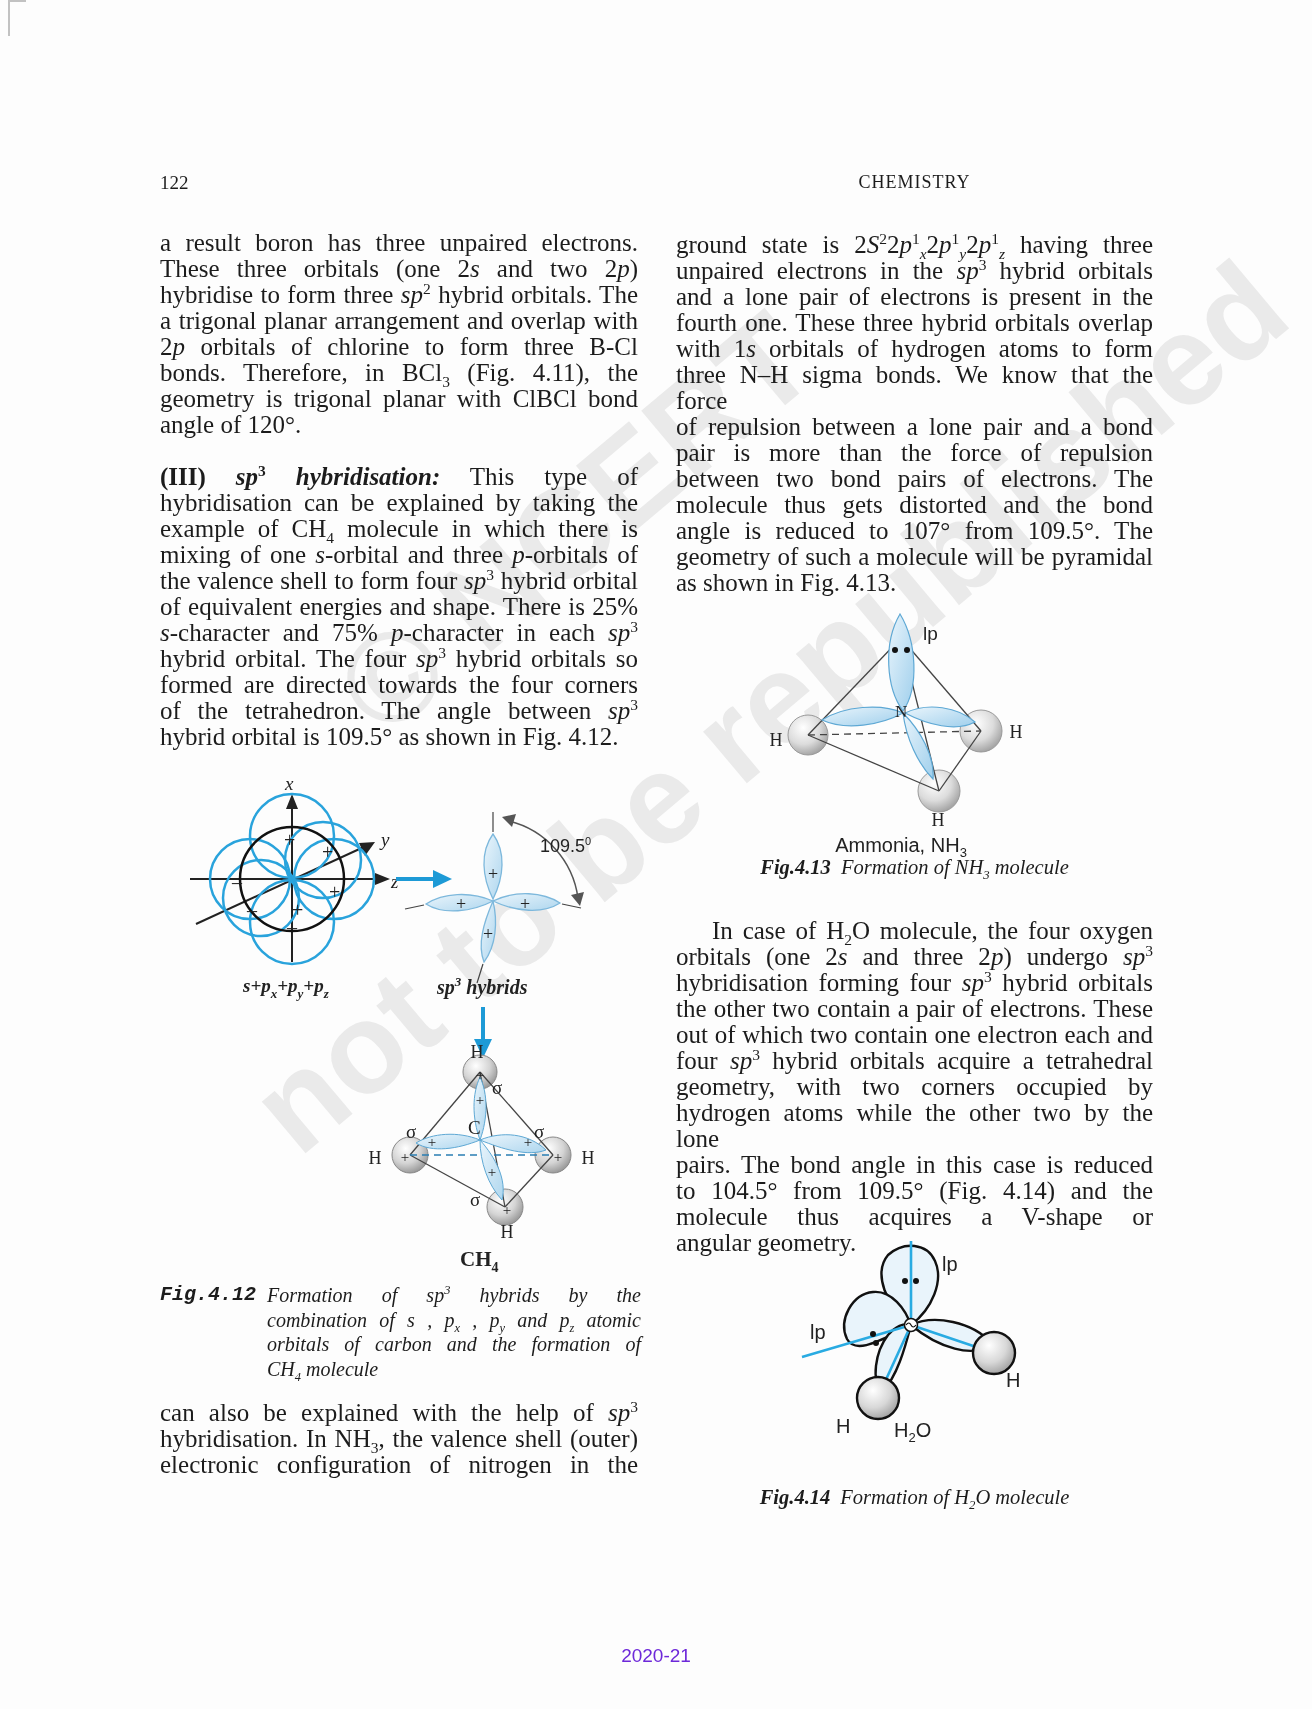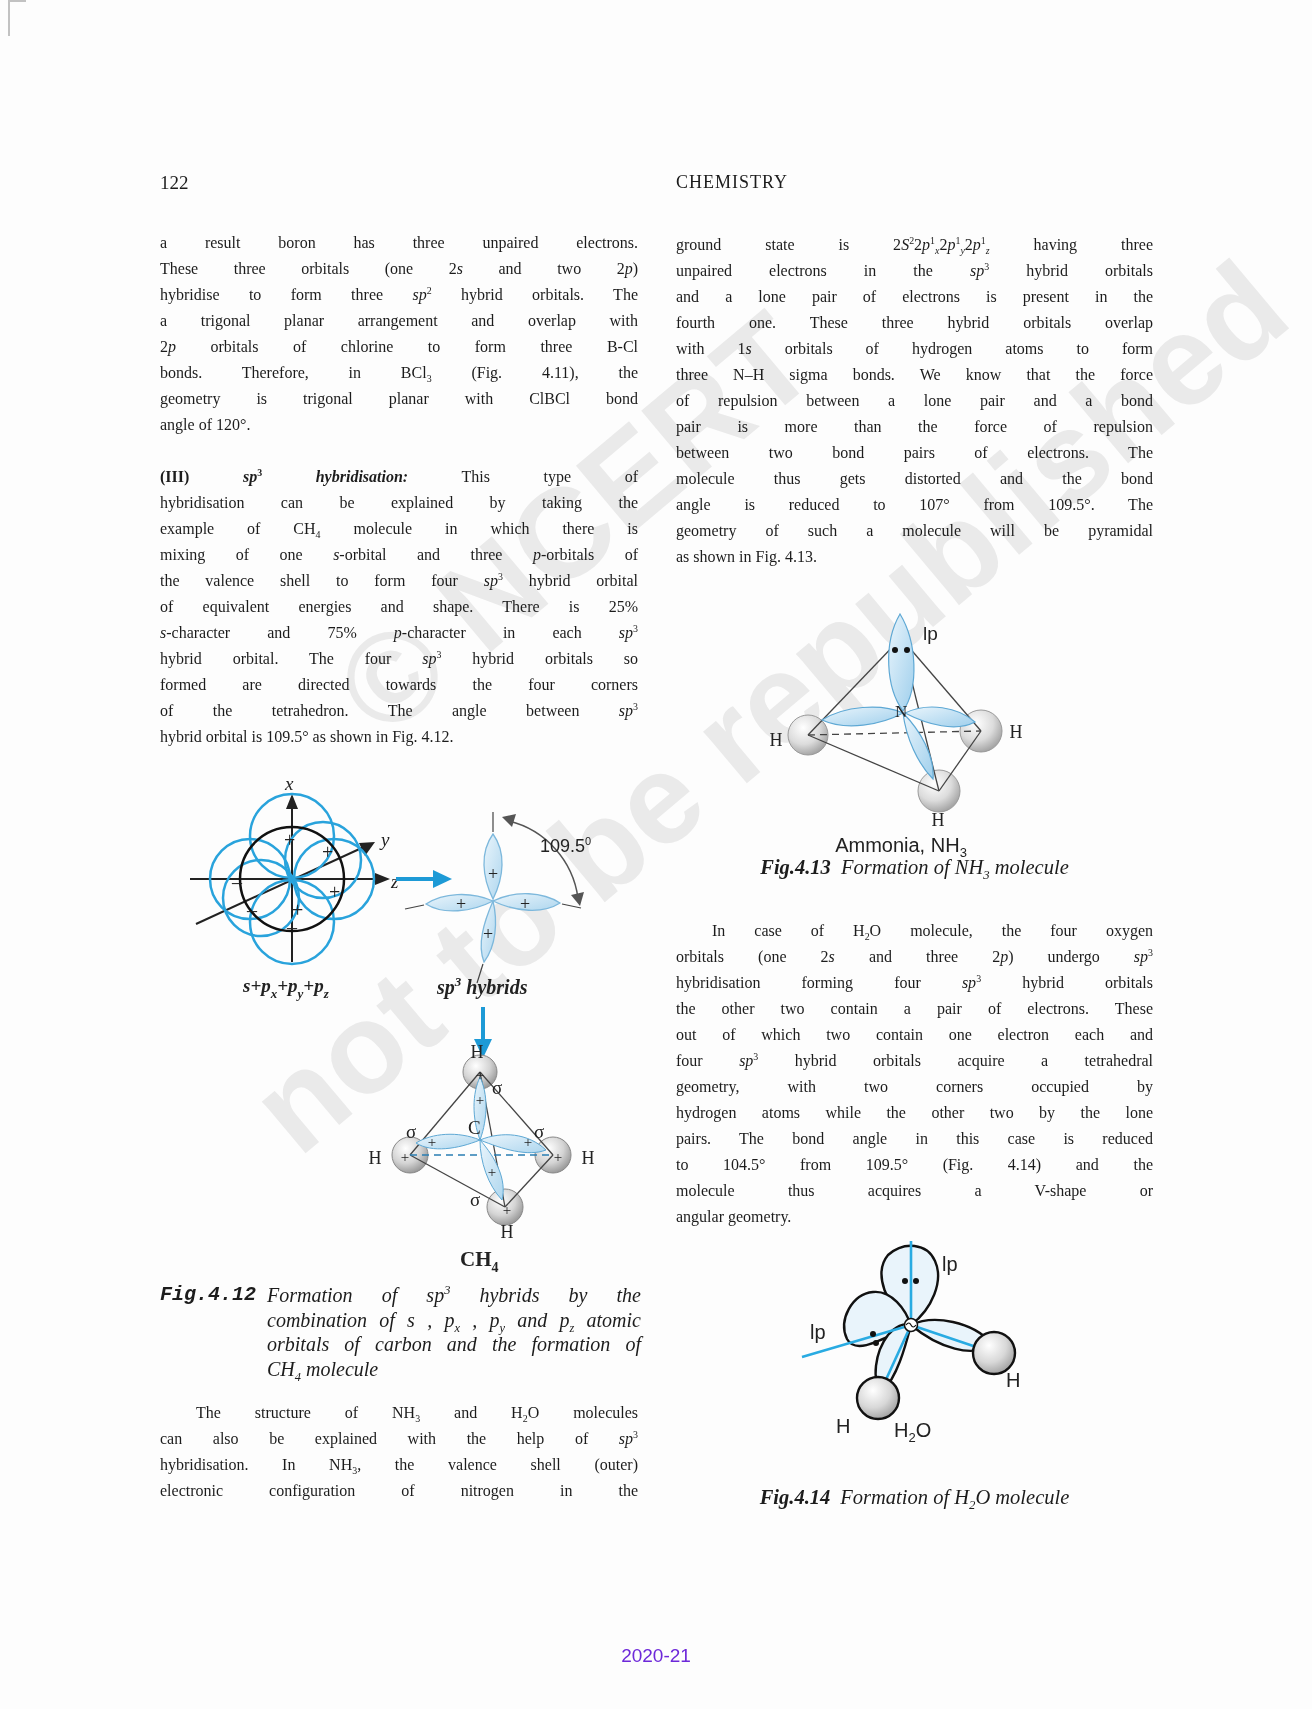--- a/index.html
+++ b/index.html
@@ -8,27 +8,27 @@
   .content{position:absolute;inset:0;z-index:1;}
   
   .watermark{position:absolute;left:40px;top:360px;width:1240px;transform:rotate(-40deg);
              color:rgba(110,110,110,0.13);font-family:"Liberation Sans",sans-serif;
              text-align:center;z-index:0;pointer-events:none;}
   .watermark div{font-size:128px;line-height:265px;white-space:nowrap;font-weight:bold;}
   .cropmark{position:absolute;left:8px;top:0;width:16px;height:34px;
             border-left:2px solid #c2c2c2;border-top:2px solid #c2c2c2;}
   
   .pagenum{position:absolute;left:160px;top:172px;font-size:19px;text-align:right;}
-  .running-head{position:absolute;left:676px;top:172px;width:477px;text-align:left;
+  .running-head{position:absolute;left:676px;top:172px;width:477px;text-align:center;
                 font-size:18px;letter-spacing:1px;}
   .footer{position:absolute;left:0;top:1645px;width:100%;text-align:center;
           font-size:19px;font-family:"Liberation Sans",sans-serif;color:#6d28d9;}
   
   .col{position:absolute;}
-  .tline{font-size:16px;line-height:26px;text-align:justify;text-align-last:justify;}
+  .tline{font-size:25px;line-height:26px;text-align:justify;text-align-last:justify;}
   .tlast{text-align-last:auto;}
   .tindent{text-indent:36px;}
   .i{font-style:italic}.b{font-weight:bold}.bi{font-weight:bold;font-style:italic}
   .sup{vertical-align:super;font-size:62%;line-height:0;}
   .sub{vertical-align:sub;font-size:62%;line-height:0;}
   
   .cap412-label{position:absolute;left:160px;top:1283px;font-size:20px;
                 font-weight:bold;font-style:italic;font-family:Liberation Mono, monospace;}
   .cap412-lines{position:absolute;left:267px;top:1283px;width:374px;font-style:italic;}
   .cap412-lines .tline{font-size:20px;line-height:24.5px;}
@@ -214,21 +214,20 @@
 
     <div class="cap412-label">Fig.4.12</div>
     <div class="cap412-lines">
         <div class="tline">Formation of sp<span class="sup">3</span> hybrids by the</div>
         <div class="tline">combination of s , p<span class="sub">x</span> , p<span class="sub">y</span> and p<span class="sub">z</span> atomic</div>
         <div class="tline">orbitals of carbon and the formation of</div>
         <div class="tline tlast">CH<span class="sub">4</span> molecule</div>
       </div>
 
     <div class="col" style="left:160px;top:1400px;width:478px;">
-        <div class="tline tindent">The structure of NH<span class="sub">3</span> and H<span class="sub">2</span>O molecules</div>
         <div class="tline">can also be explained with the help of <span class="i">sp</span><span class="sup">3</span></div>
         <div class="tline">hybridisation. In NH<span class="sub">3</span>, the valence shell (outer)</div>
         <div class="tline">electronic configuration of nitrogen in the</div>
       </div>
 
     <div class="col" style="left:676px;top:232px;width:477px;">
         <div class="tline">ground state is 2<span class="i">S</span><span class="sup">2</span>2<span class="i">p</span><span class="sup">1</span><span class="sub"><span class="i">x</span></span>2<span class="i">p</span><span class="sup">1</span><span class="sub"><span class="i">y</span></span>2<span class="i">p</span><span class="sup">1</span><span class="sub"><span class="i">z</span></span> having three</div>
         <div class="tline">unpaired electrons in the <span class="i">sp</span><span class="sup">3</span> hybrid orbitals</div>
         <div class="tline">and a lone pair of electrons is present in the</div>
         <div class="tline">fourth one. These three hybrid orbitals overlap</div>

